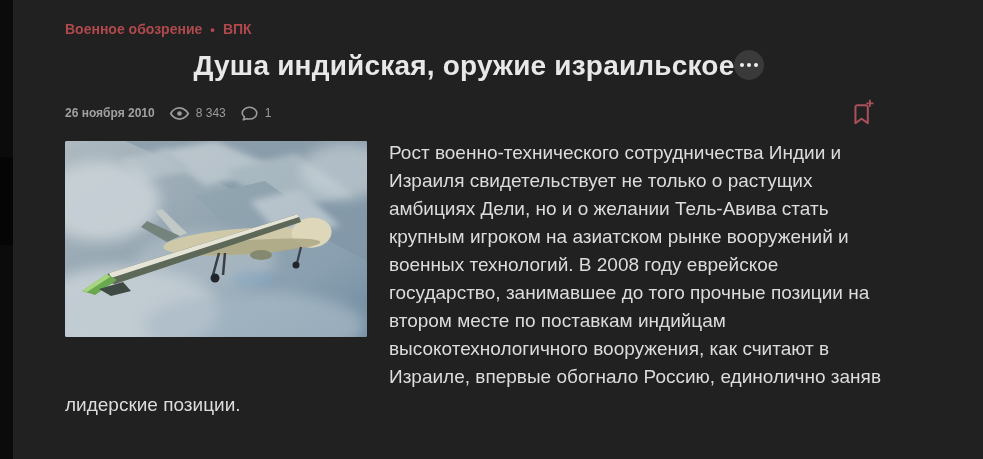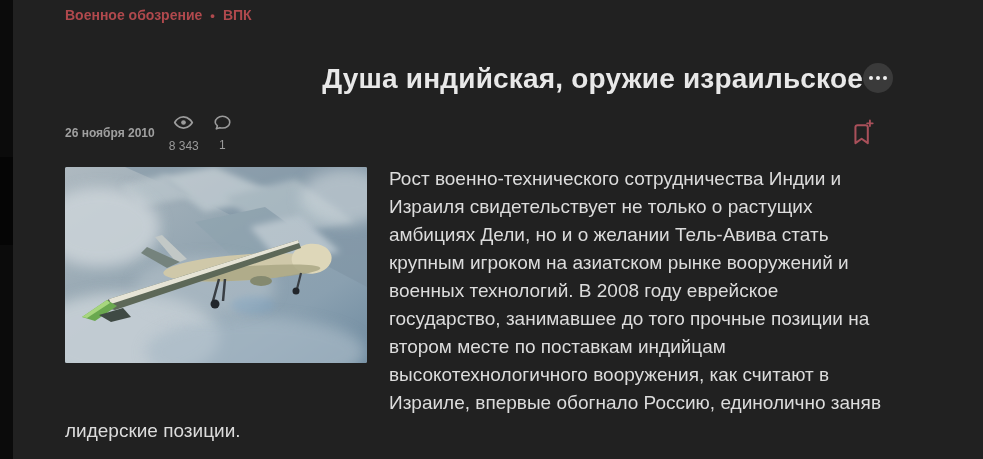--- a/index.html
+++ b/index.html
@@ -1,35 +1,35 @@
 <!DOCTYPE html>
 <html><head>
 <meta charset="utf-8">
 <style>
   html,body{margin:0;padding:0;background:#212121;}
   body{width:983px;height:459px;position:relative;overflow:hidden;
        font-family:"Liberation Sans", sans-serif;-webkit-font-smoothing:antialiased;}
   .left-strip{position:absolute;left:0;top:0;width:13px;height:459px;background:#0b0b0b;}
   .left-strip .dark-block{position:absolute;left:0;top:157px;width:13px;height:88px;background:#050505;}
-  .content{position:absolute;left:65px;top:7px;width:828px;}
+  .content{position:absolute;left:65px;top:0;width:828px;padding-top:21px;}
 
   .breadcrumb{display:flex;align-items:center;gap:8px;font-size:14px;font-weight:bold;color:#b0494d;}
   .breadcrumb a{color:#b0494d;text-decoration:none;cursor:pointer;}
   .breadcrumb .sep{font-size:13px;line-height:1;}
 
-  .title-row{display:flex;justify-content:flex-end;align-items:flex-start;margin-top:39px;}
+  .title-row{display:flex;justify-content:center;align-items:flex-start;margin-top:12px;}
   h1{margin:0;font-size:28px;line-height:34px;font-weight:bold;color:#e8e8e8;letter-spacing:.2px;}
   .more-btn{width:30px;height:30px;border-radius:50%;background:#3a3a3a;border:none;
             display:flex;align-items:center;justify-content:center;gap:3px;cursor:pointer;flex:0 0 auto;margin-top:1px;}
   .more-btn .dot{width:4px;height:4px;border-radius:50%;background:#f0f0f0;}
 
   .meta-row{display:flex;justify-content:space-between;align-items:center;margin-top:16px;color:#9b9b9b;}
   .meta-left{display:flex;align-items:center;gap:14px;font-size:12px;}
   .date{font-weight:bold;color:#a0a0a0;}
-  .stat{display:flex;align-items:center;gap:6px;flex-direction:column;}
+  .stat{display:flex;align-items:center;gap:6px;}
   .stat svg{display:block;color:#9b9b9b;}
   .bookmark-btn{background:none;border:none;padding:0;cursor:pointer;color:#a9505a;margin-right:18px;}
   .bookmark-btn svg{display:block;}
 
   .article{margin-top:12px;font-size:19px;line-height:28px;color:#dcdcdc;}
   .article::after{content:"";display:block;clear:both;}
   .article-image{float:left;width:302px;height:196px;margin:2px 22px 46px 0;border-radius:2px;
                  overflow:hidden;background:#9fb0ba;}
   .article-image svg{display:block;}
   .article p{margin:0;}

